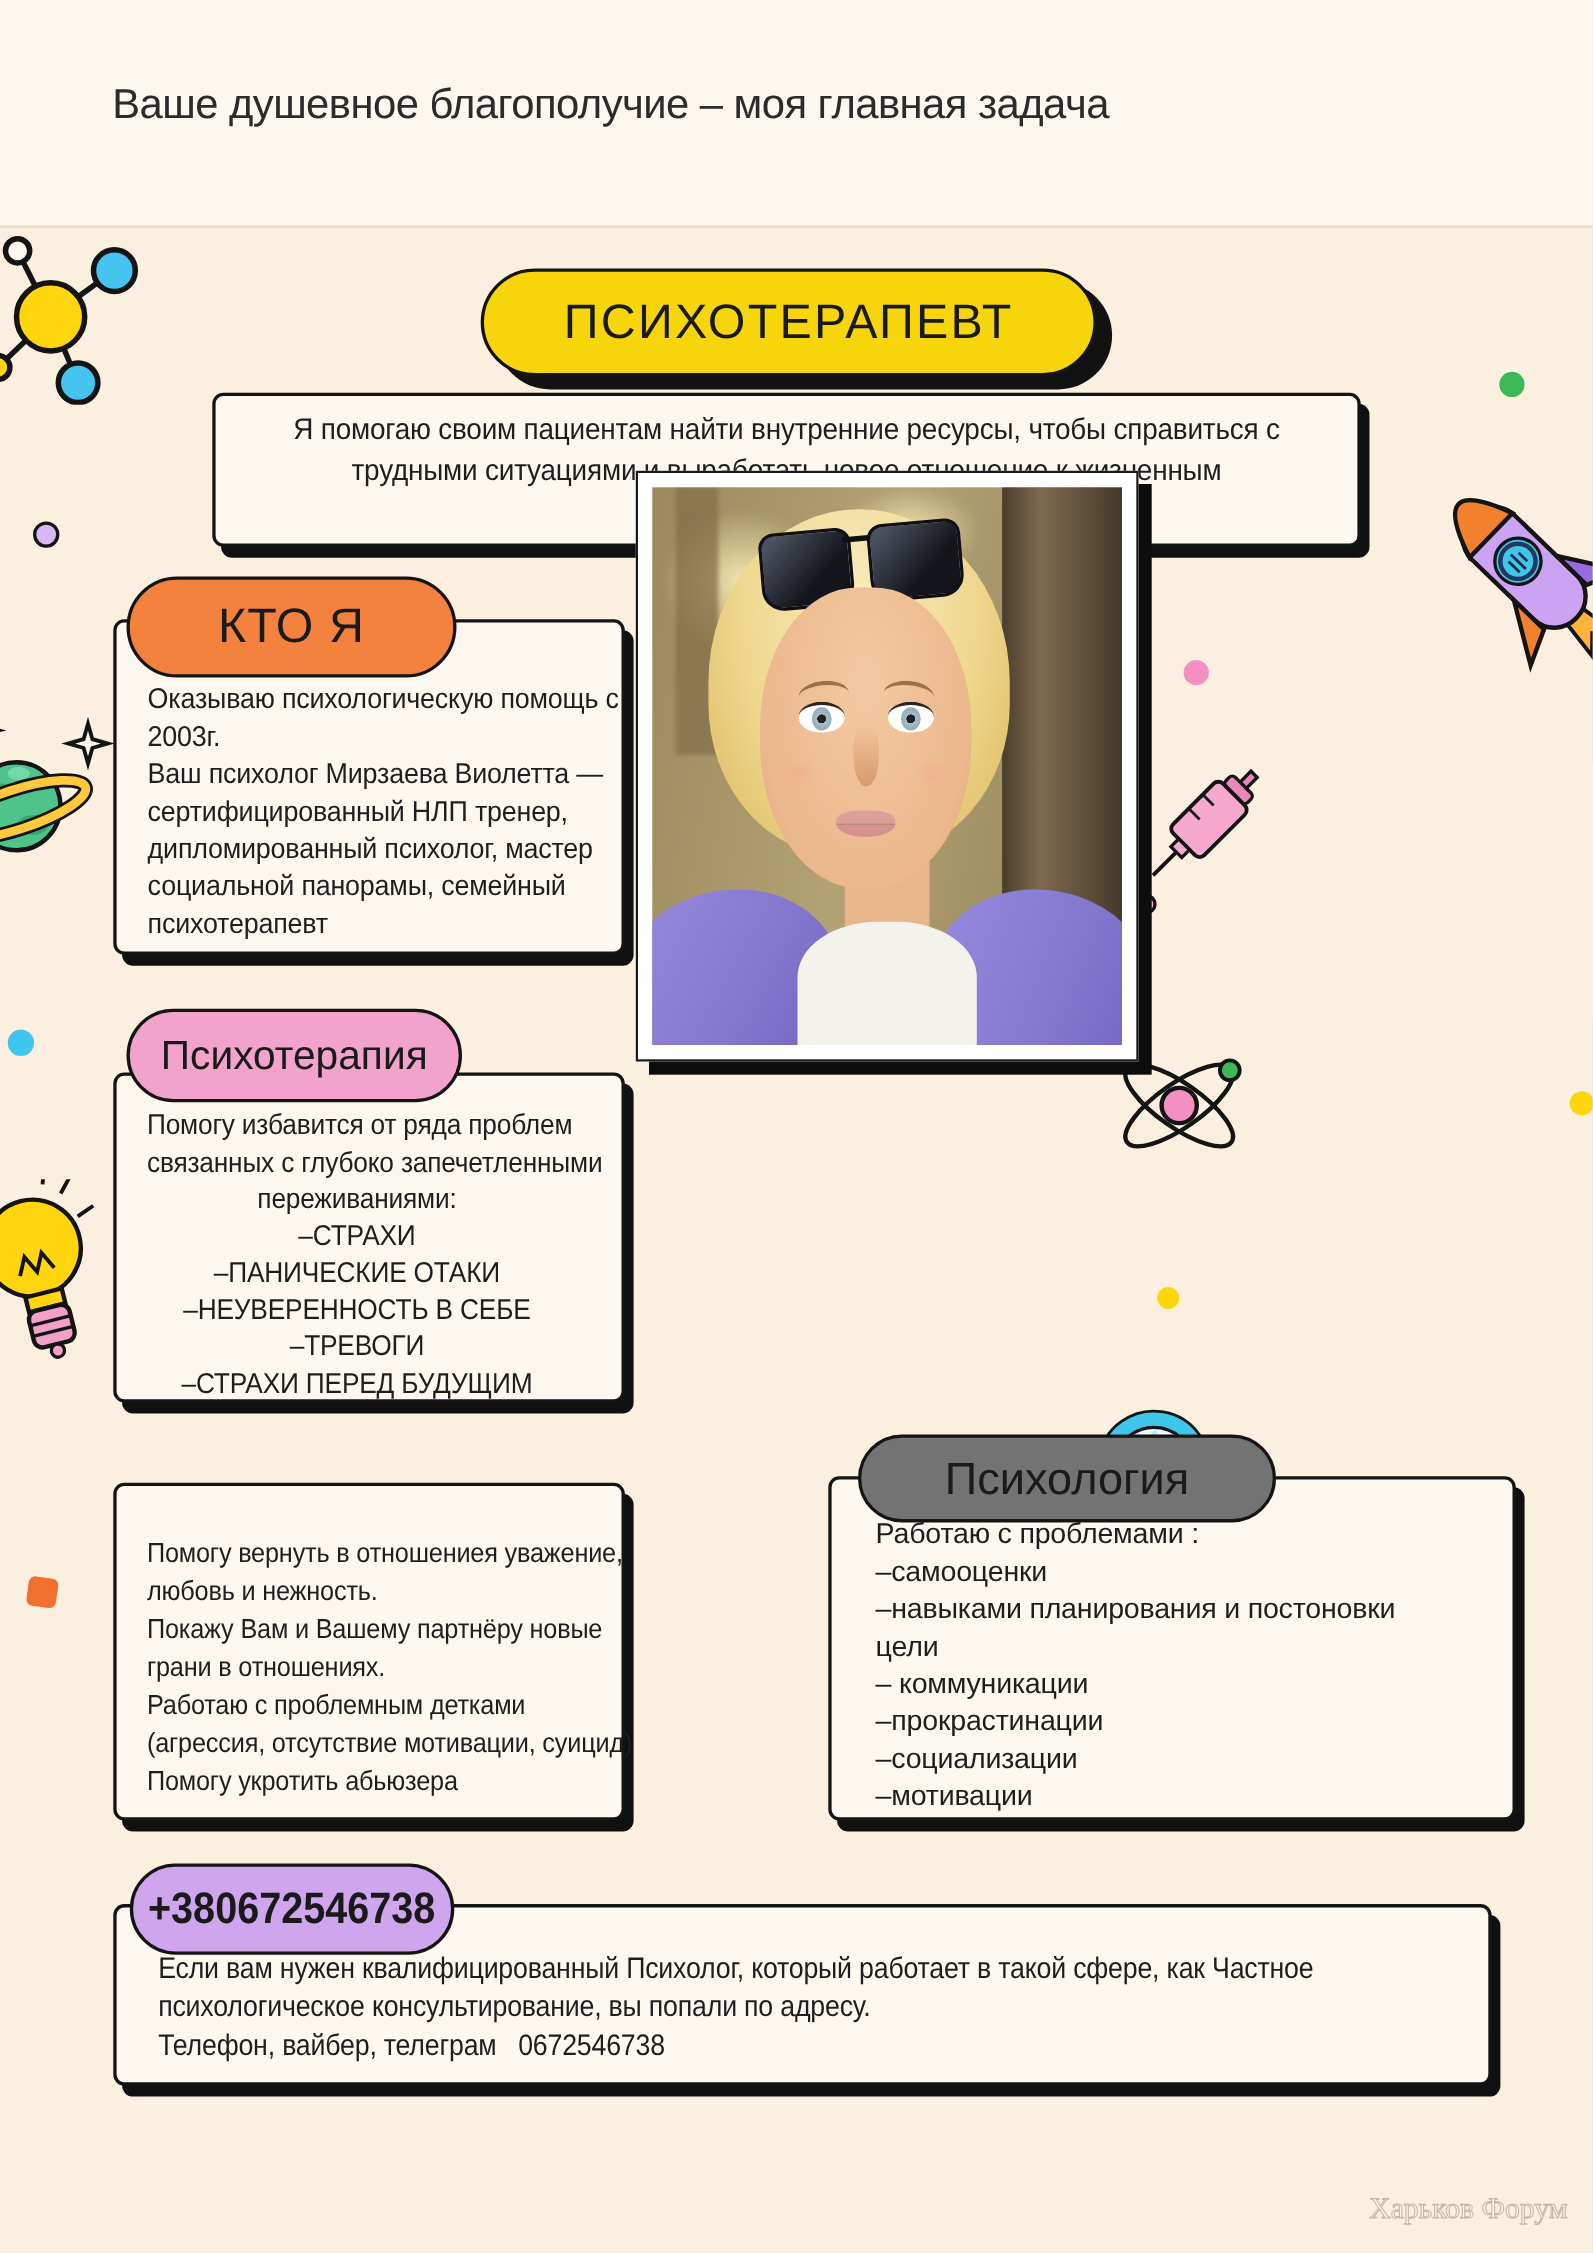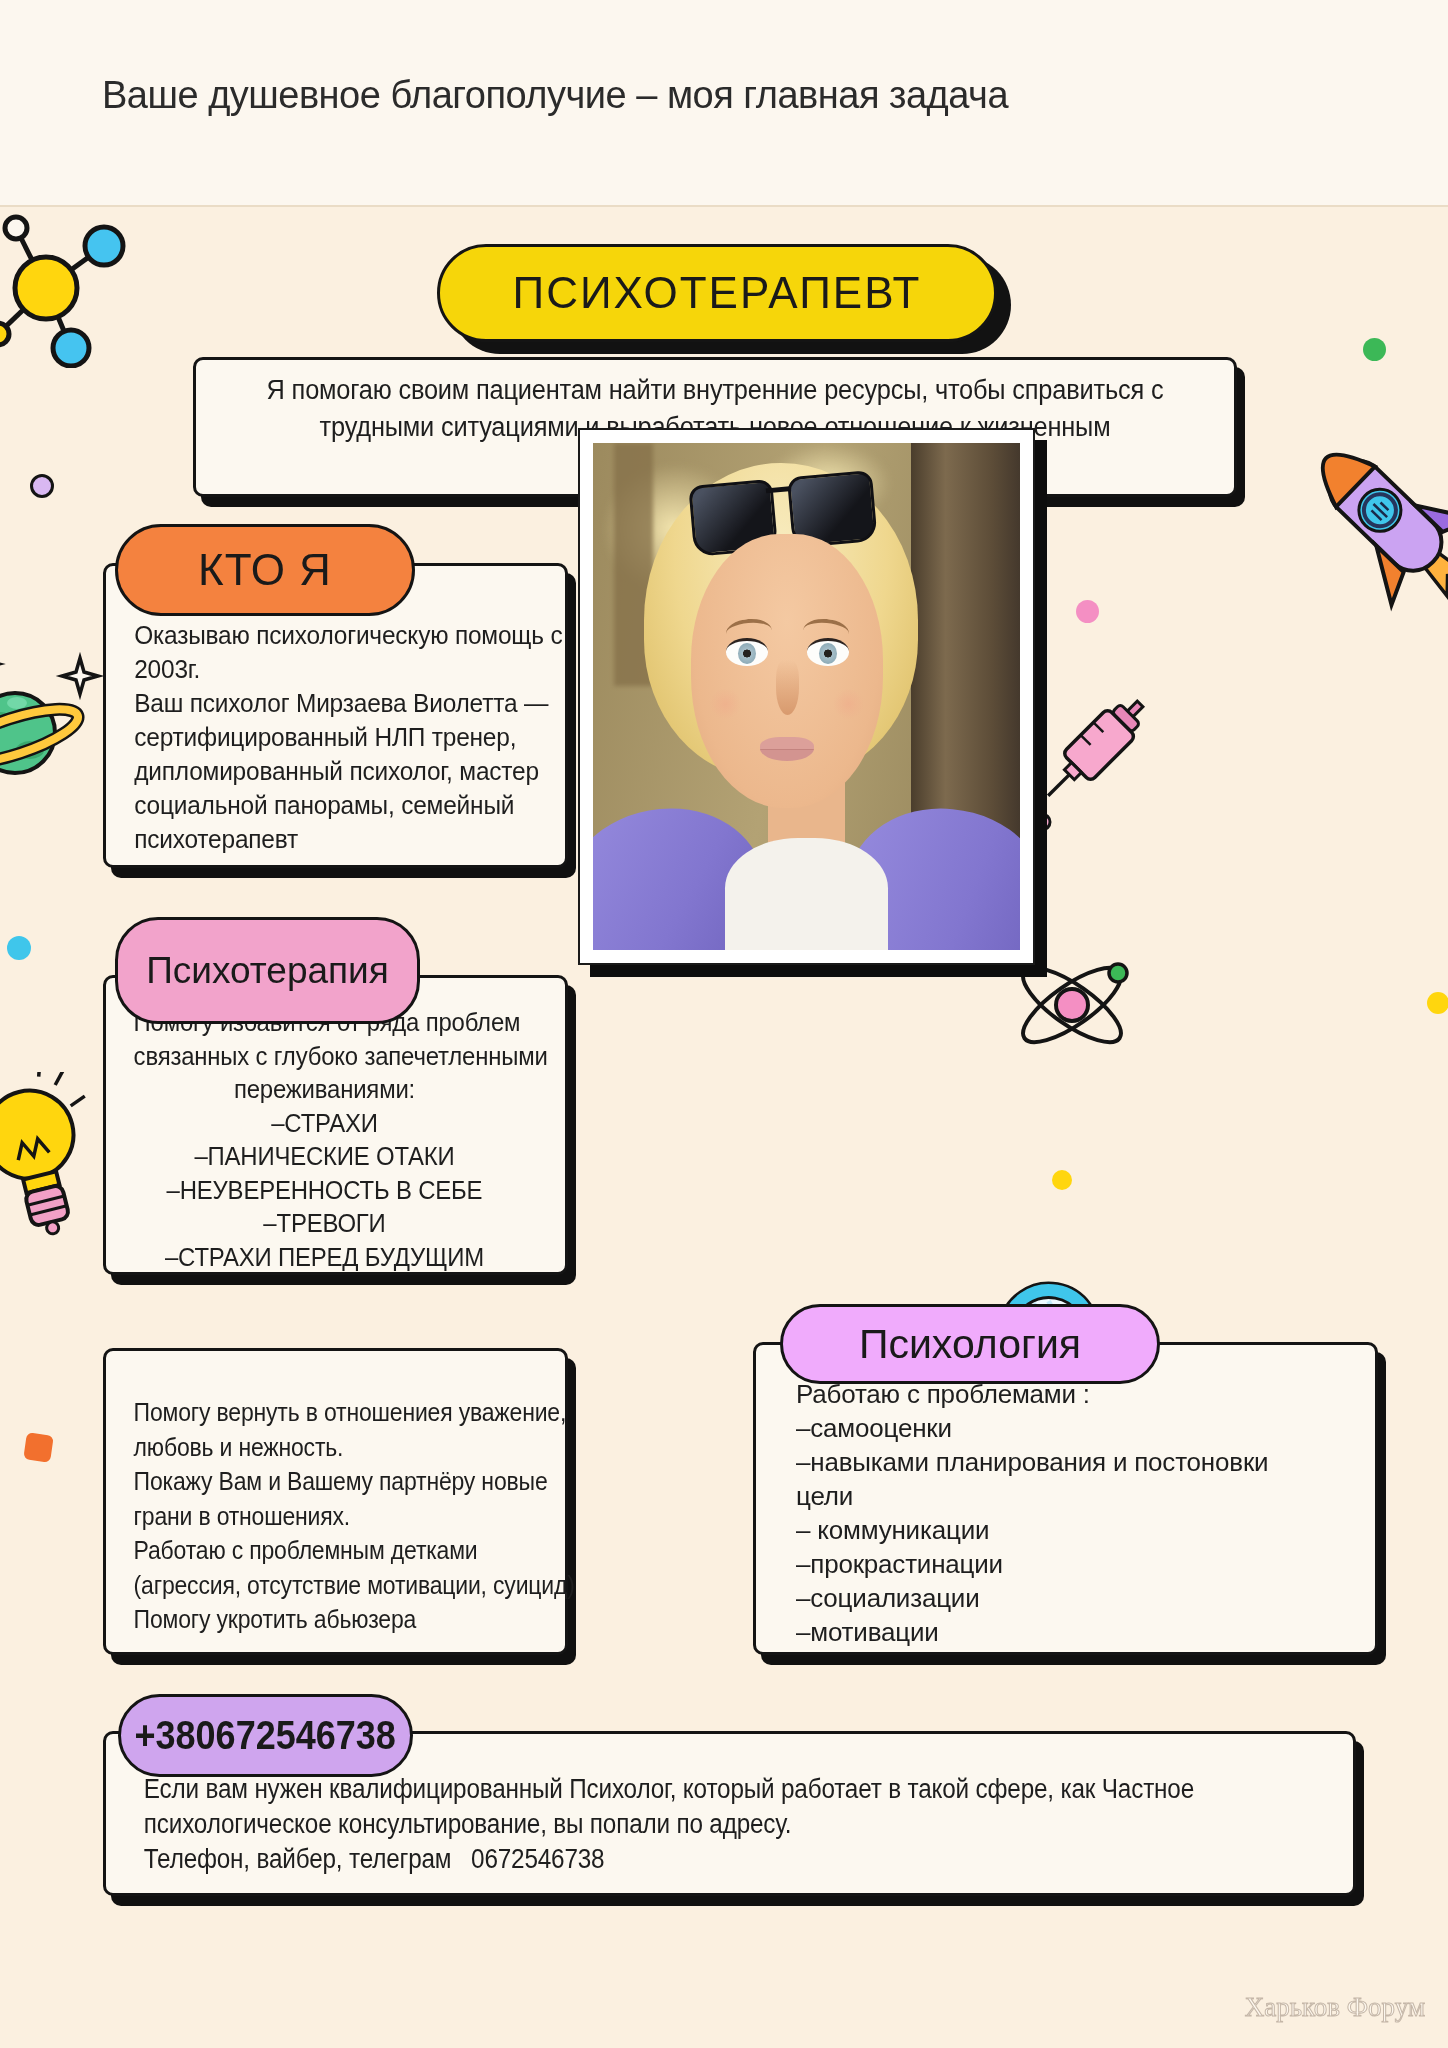--- a/index.html
+++ b/index.html
@@ -21,26 +21,26 @@
   .pill {
     position:absolute; display:flex; align-items:center; justify-content:center;
     border:3px solid #141414; color:#1A1A1A; box-sizing:border-box;
     font-weight:500; z-index:5; white-space:nowrap;
   }
   .pill-profession { left:437px; top:244px; width:560px; height:98px; border-radius:49px;
     background:#F6D60A; font-size:44px; letter-spacing:2px;
     box-shadow:14px 12px 0 #121212; }
   .pill-who { left:115px; top:524px; width:300px; height:92px; border-radius:46px;
     background:#F4823F; font-size:44px; letter-spacing:1px; }
-  .pill-psychotherapy { left:115px; top:917px; width:305px; height:107px; border-radius:43px;
+  .pill-psychotherapy { left:115px; top:917px; width:305px; height:85px; border-radius:43px;
     background:#F2A3CB; font-size:37px; }
   .pill-family { left:125px; top:1312px; width:445px; height:80px; border-radius:40px;
     background:#4BC465; font-size:41px; }
   .pill-psychology { left:780px; top:1304px; width:380px; height:80px; border-radius:40px;
-    background:#f0abfc; font-size:41px;text-align:center; }
+    background:#737373; font-size:41px;text-align:center; }
   .pill-phone { left:118px; top:1694px; width:295px; height:83px; border-radius:42px;
     background:#CFA5EE; font-size:40px; font-weight:700; }
   .pill-phone .scale { transform:scaleX(.9); transform-origin:50% 50%; }
   
   .card {
     position:absolute; background:#FCF8F0; border:3px solid #141414; border-radius:10px;
     box-shadow:8px 10px 0 #101010; box-sizing:border-box; z-index:3;
   }
   .card-intro { left:193px; top:357px; width:1044px; height:140px;
     display:flex; align-items:center; justify-content:center; }

